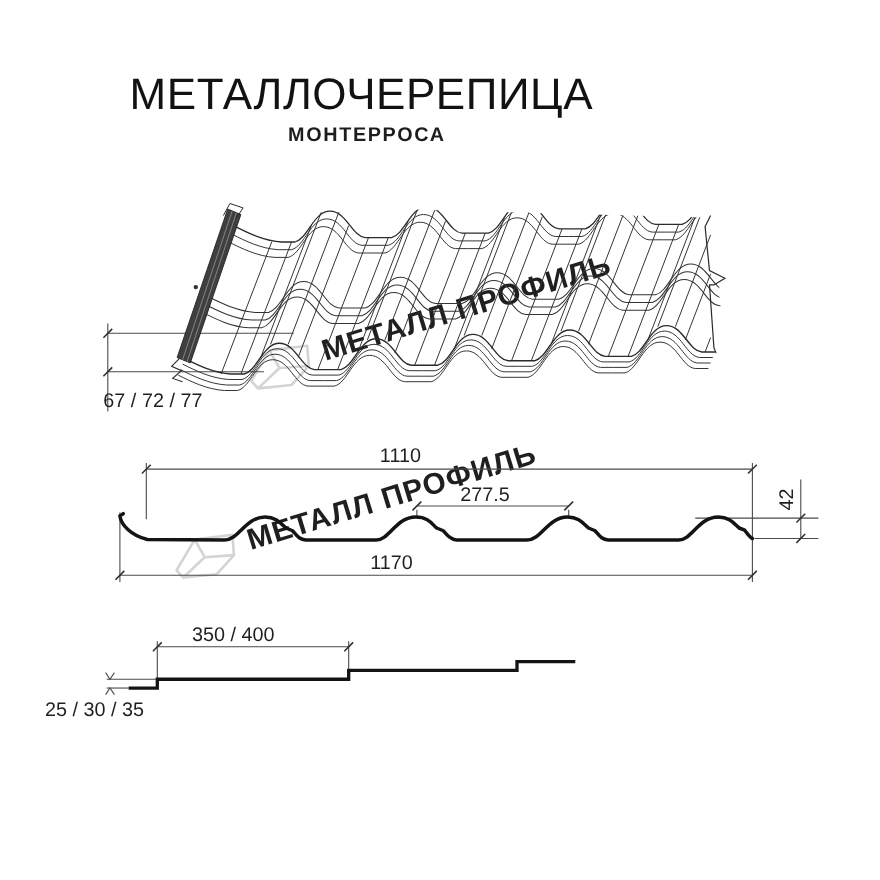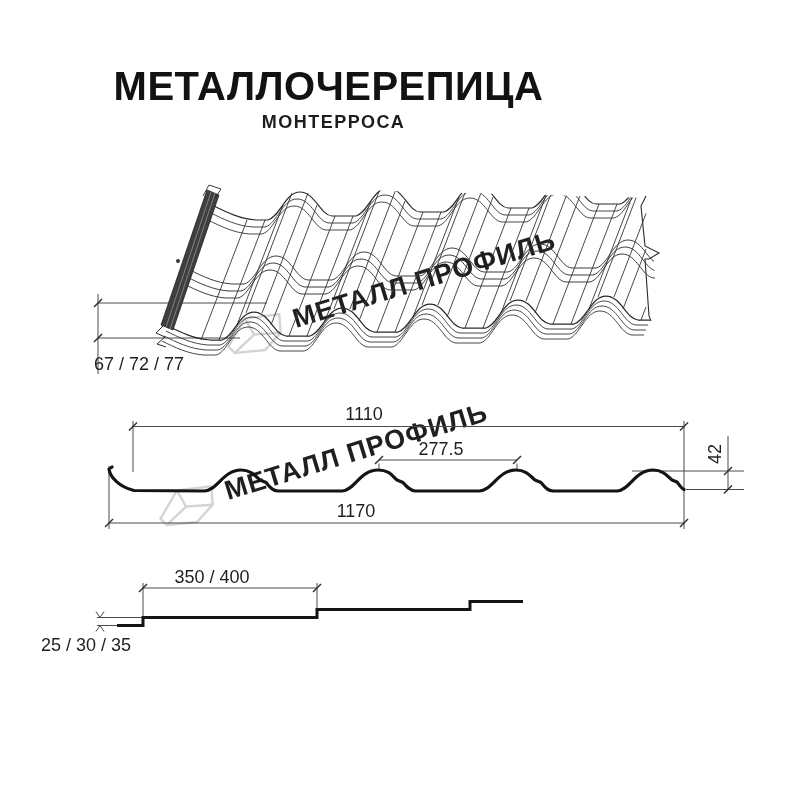--- a/index.html
+++ b/index.html
@@ -1,19 +1,19 @@
 <!DOCTYPE html>
 <html><head>
 <meta charset="utf-8">
 <style>
   html,body{margin:0;padding:0;background:#fff;}
   #stage{position:relative;width:800px;height:800px;background:#fff;overflow:hidden;
          font-family:"Liberation Sans", sans-serif;}
   #title{position:absolute;top:64px;left:0;width:657px;text-align:center;
-         font-size:40px;font-weight:700;letter-spacing:.5px;color:#121212;}
+         font-size:40px;font-weight:400;letter-spacing:.5px;color:#121212;}
   #subtitle{position:absolute;top:112px;left:0;width:667px;text-align:center;
          font-size:18px;font-weight:600;letter-spacing:1.5px;color:#1d1d1d;}
   svg{position:absolute;top:0;left:0;}
   svg text{font-family:"Liberation Sans", sans-serif;font-size:18px;fill:#1f1f1f;}
   .dim{stroke:#4a4a4a;stroke-width:1;fill:none;}
   .tick{stroke:#2e2e2e;stroke-width:1.4;fill:none;}
   .profile{stroke:#141414;stroke-width:3.2;fill:none;stroke-linejoin:round;stroke-linecap:round;}
   .stepprofile{stroke:#141414;stroke-width:3;fill:none;stroke-linejoin:miter;stroke-linecap:butt;}
   .wmtext{font-size:27px;font-weight:700;letter-spacing:1px;}
 </style>

